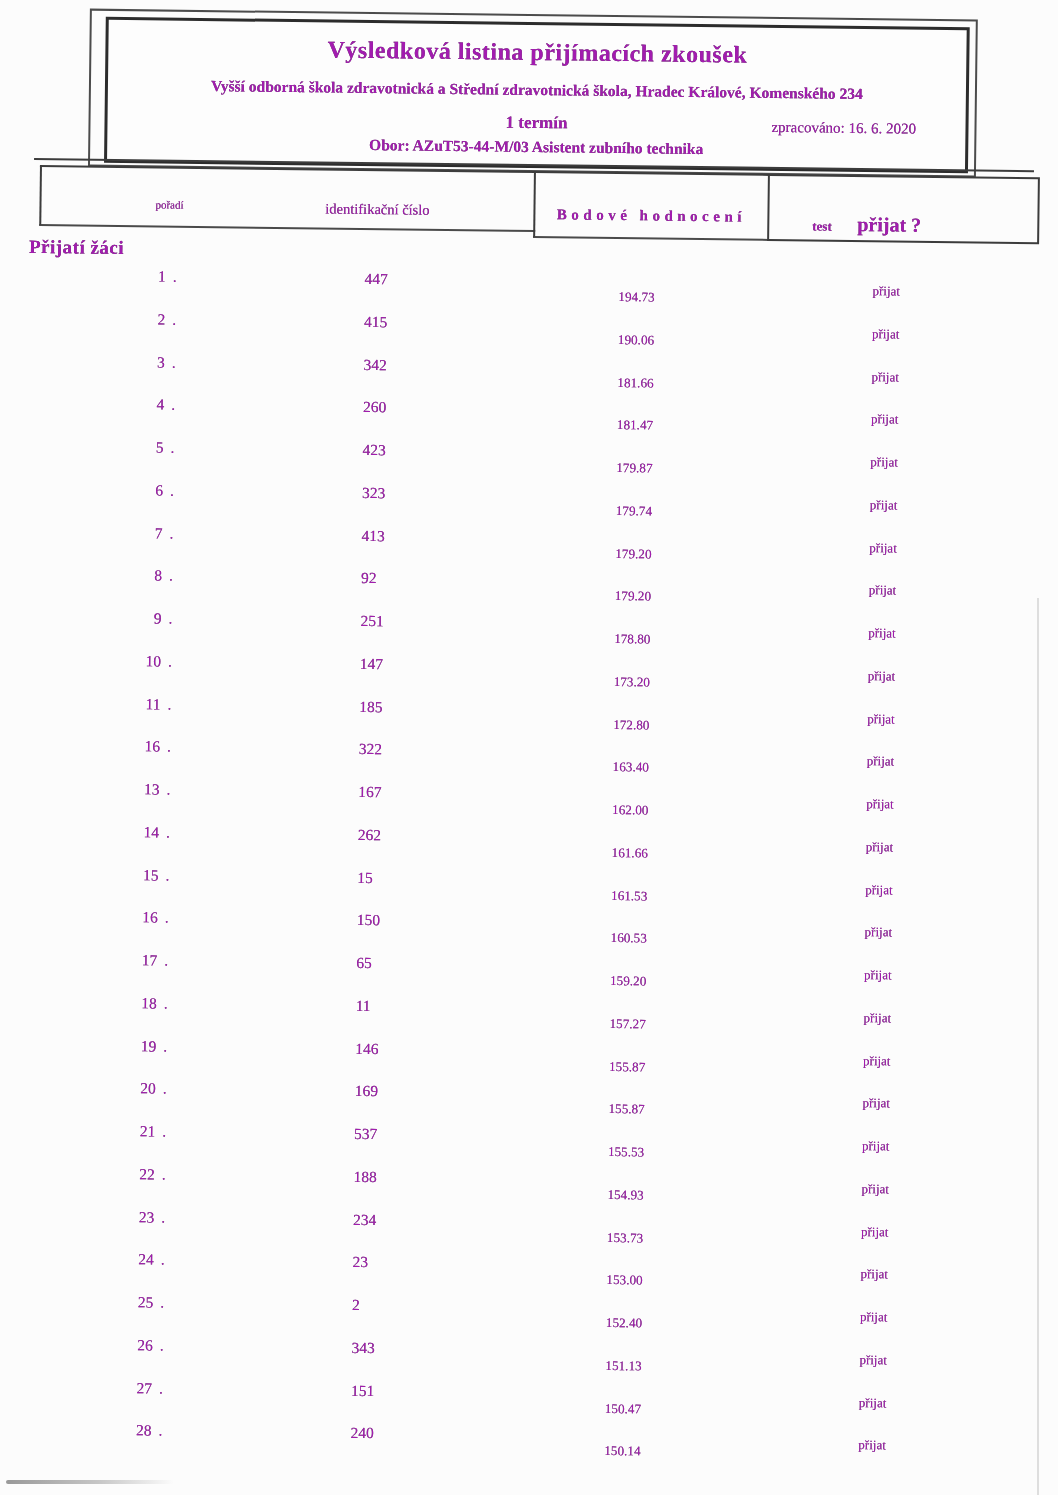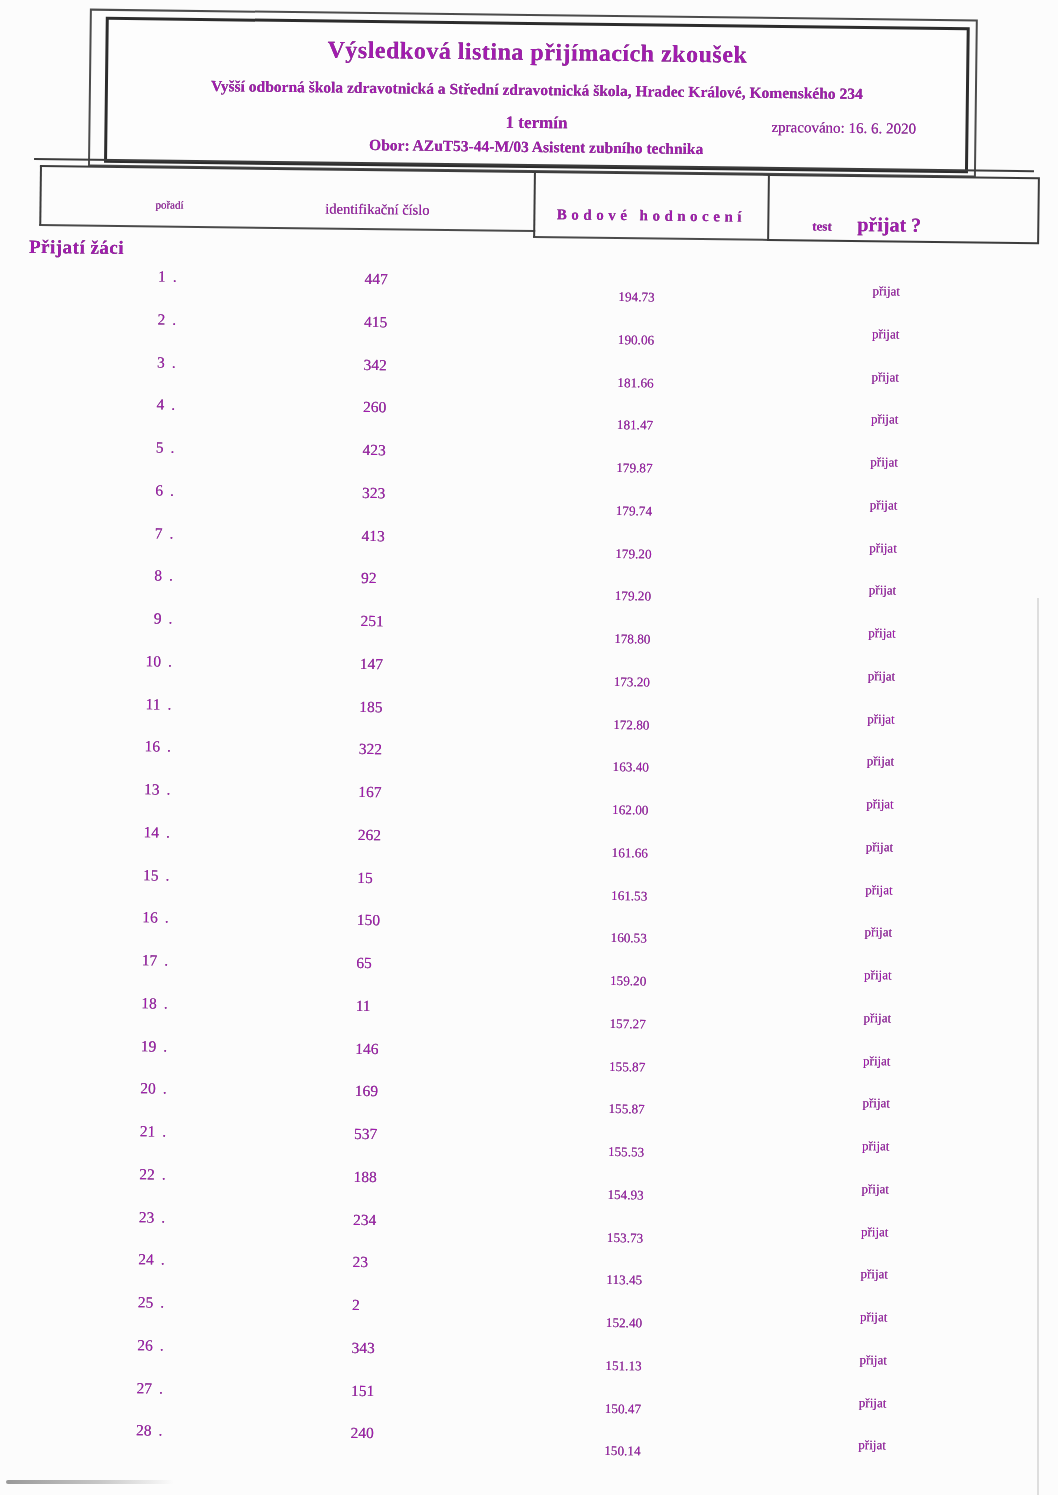--- a/index.html
+++ b/index.html
@@ -281,21 +281,21 @@
   <div class="row">
     <span class="cell c-rank"><span>23</span><span class="dot">.</span></span>
     <span class="cell c-id">234</span>
     <span class="cell c-score">153.73</span>
     <span class="cell c-adm">přijat</span>
   </div>
 
   <div class="row">
     <span class="cell c-rank"><span>24</span><span class="dot">.</span></span>
     <span class="cell c-id">23</span>
-    <span class="cell c-score">113.45</span>
+    <span class="cell c-score">153.00</span>
     <span class="cell c-adm">přijat</span>
   </div>
 
   <div class="row">
     <span class="cell c-rank"><span>25</span><span class="dot">.</span></span>
     <span class="cell c-id">2</span>
     <span class="cell c-score">152.40</span>
     <span class="cell c-adm">přijat</span>
   </div>
 

